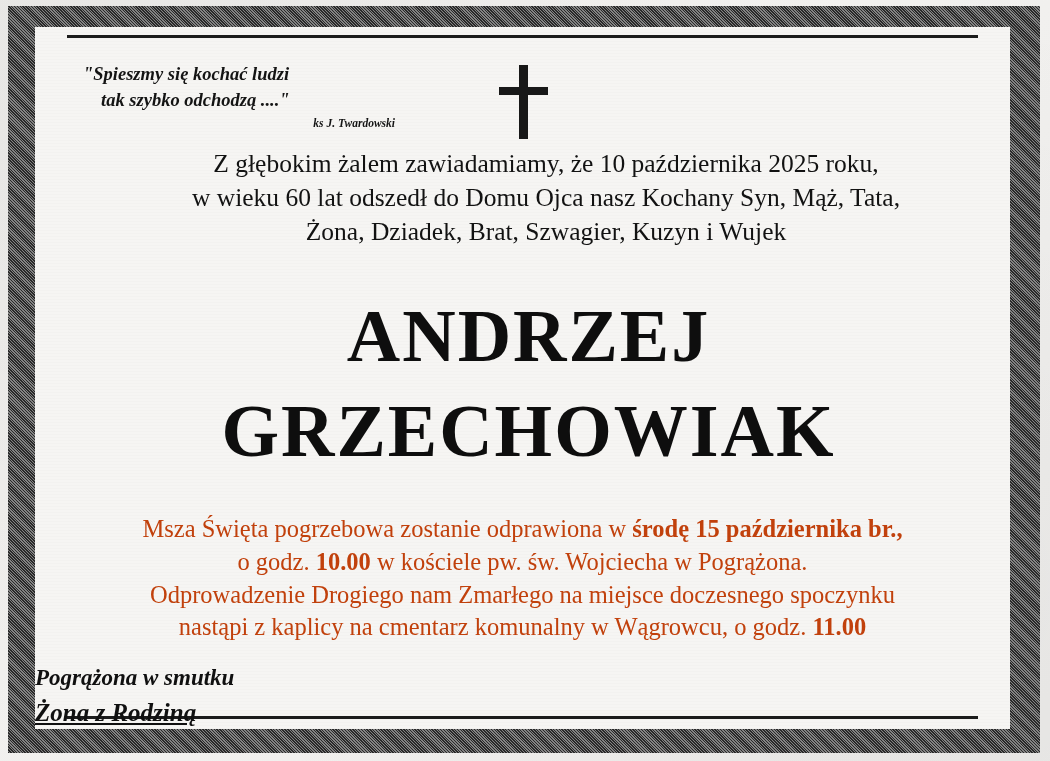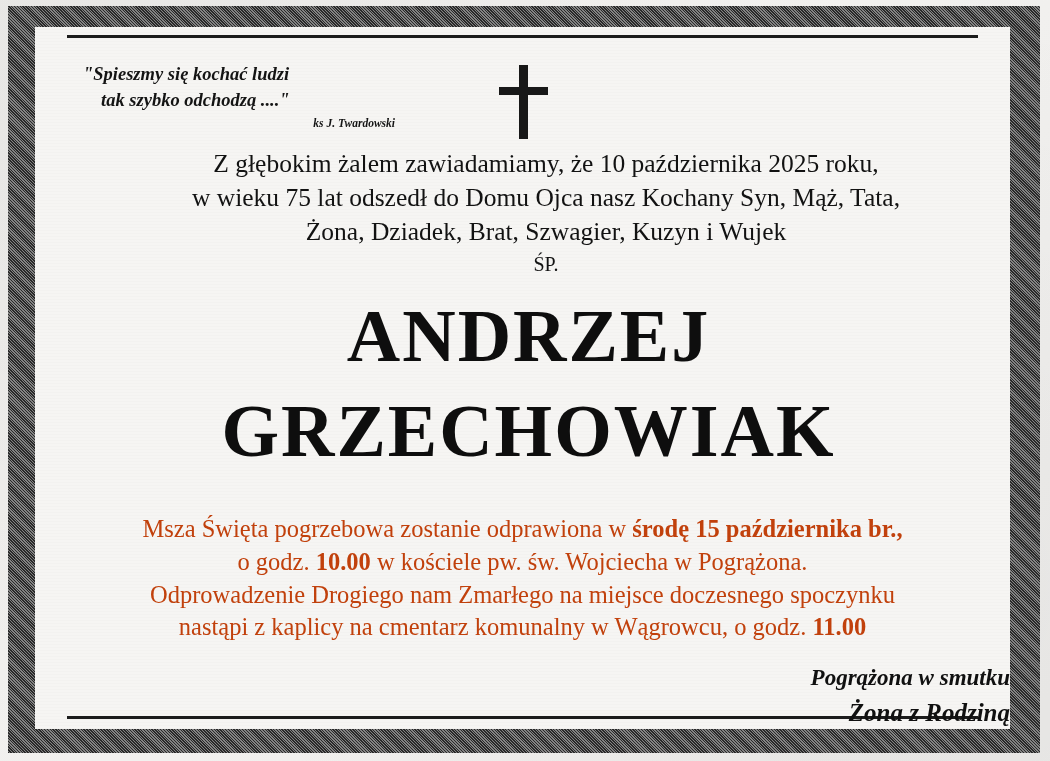--- a/index.html
+++ b/index.html
@@ -181,34 +181,35 @@
   }
   .details div { white-space: nowrap; }
   .details b { font-weight: bold; }
 
   
   .signature {
     position: absolute;
     left: 0;
     right: 0;
     top: 620px;
-    text-align: right;
+    text-align: left;
     color: #101010;
   }
   .signature .grief {
     font-style: italic;
     font-weight: bold;
     font-size: 23px;
     line-height: 1.3;
   }
   .signature .family {
     font-style: italic;
     font-weight: bold;
     font-size: 25px;
     margin-top: 6px;
+    text-decoration: underline;
   }
 
   
   .noise {
     position: absolute;
     inset: 0;
     pointer-events: none;
     background-image:
       repeating-linear-gradient(0deg, rgba(0,0,0,0.016) 0px, rgba(0,0,0,0.016) 1px, rgba(255,255,255,0) 1px, rgba(255,255,255,0) 3px);
     opacity: 0.8;
@@ -234,23 +235,22 @@
 
       <div class="cross-wrap">
         <div class="cross">
           <div class="v"></div>
           <div class="h"></div>
         </div>
       </div>
 
       <div class="announce">
         <div>Z głębokim żalem zawiadamiamy, że 10 października 2025 roku,</div>
-        <div>w wieku 75 lat  odszedł do Domu Ojca nasz Kochany Syn, Mąż, Tata,</div>
+        <div>w wieku 60 lat  odszedł do Domu Ojca nasz Kochany Syn, Mąż, Tata,</div>
         <div>Żona, Dziadek, Brat, Szwagier, Kuzyn i Wujek</div>
-        <div class="sp-line">ŚP.</div>
       </div>
 
       <div class="name-block">
         <div class="name-first">ANDRZEJ</div>
         <div class="name-last">GRZECHOWIAK</div>
       </div>
 
       <div class="details">
         <div>
           <span>Msza Święta pogrzebowa zostanie odprawiona w </span><b>środę 15 października br.,</b>

